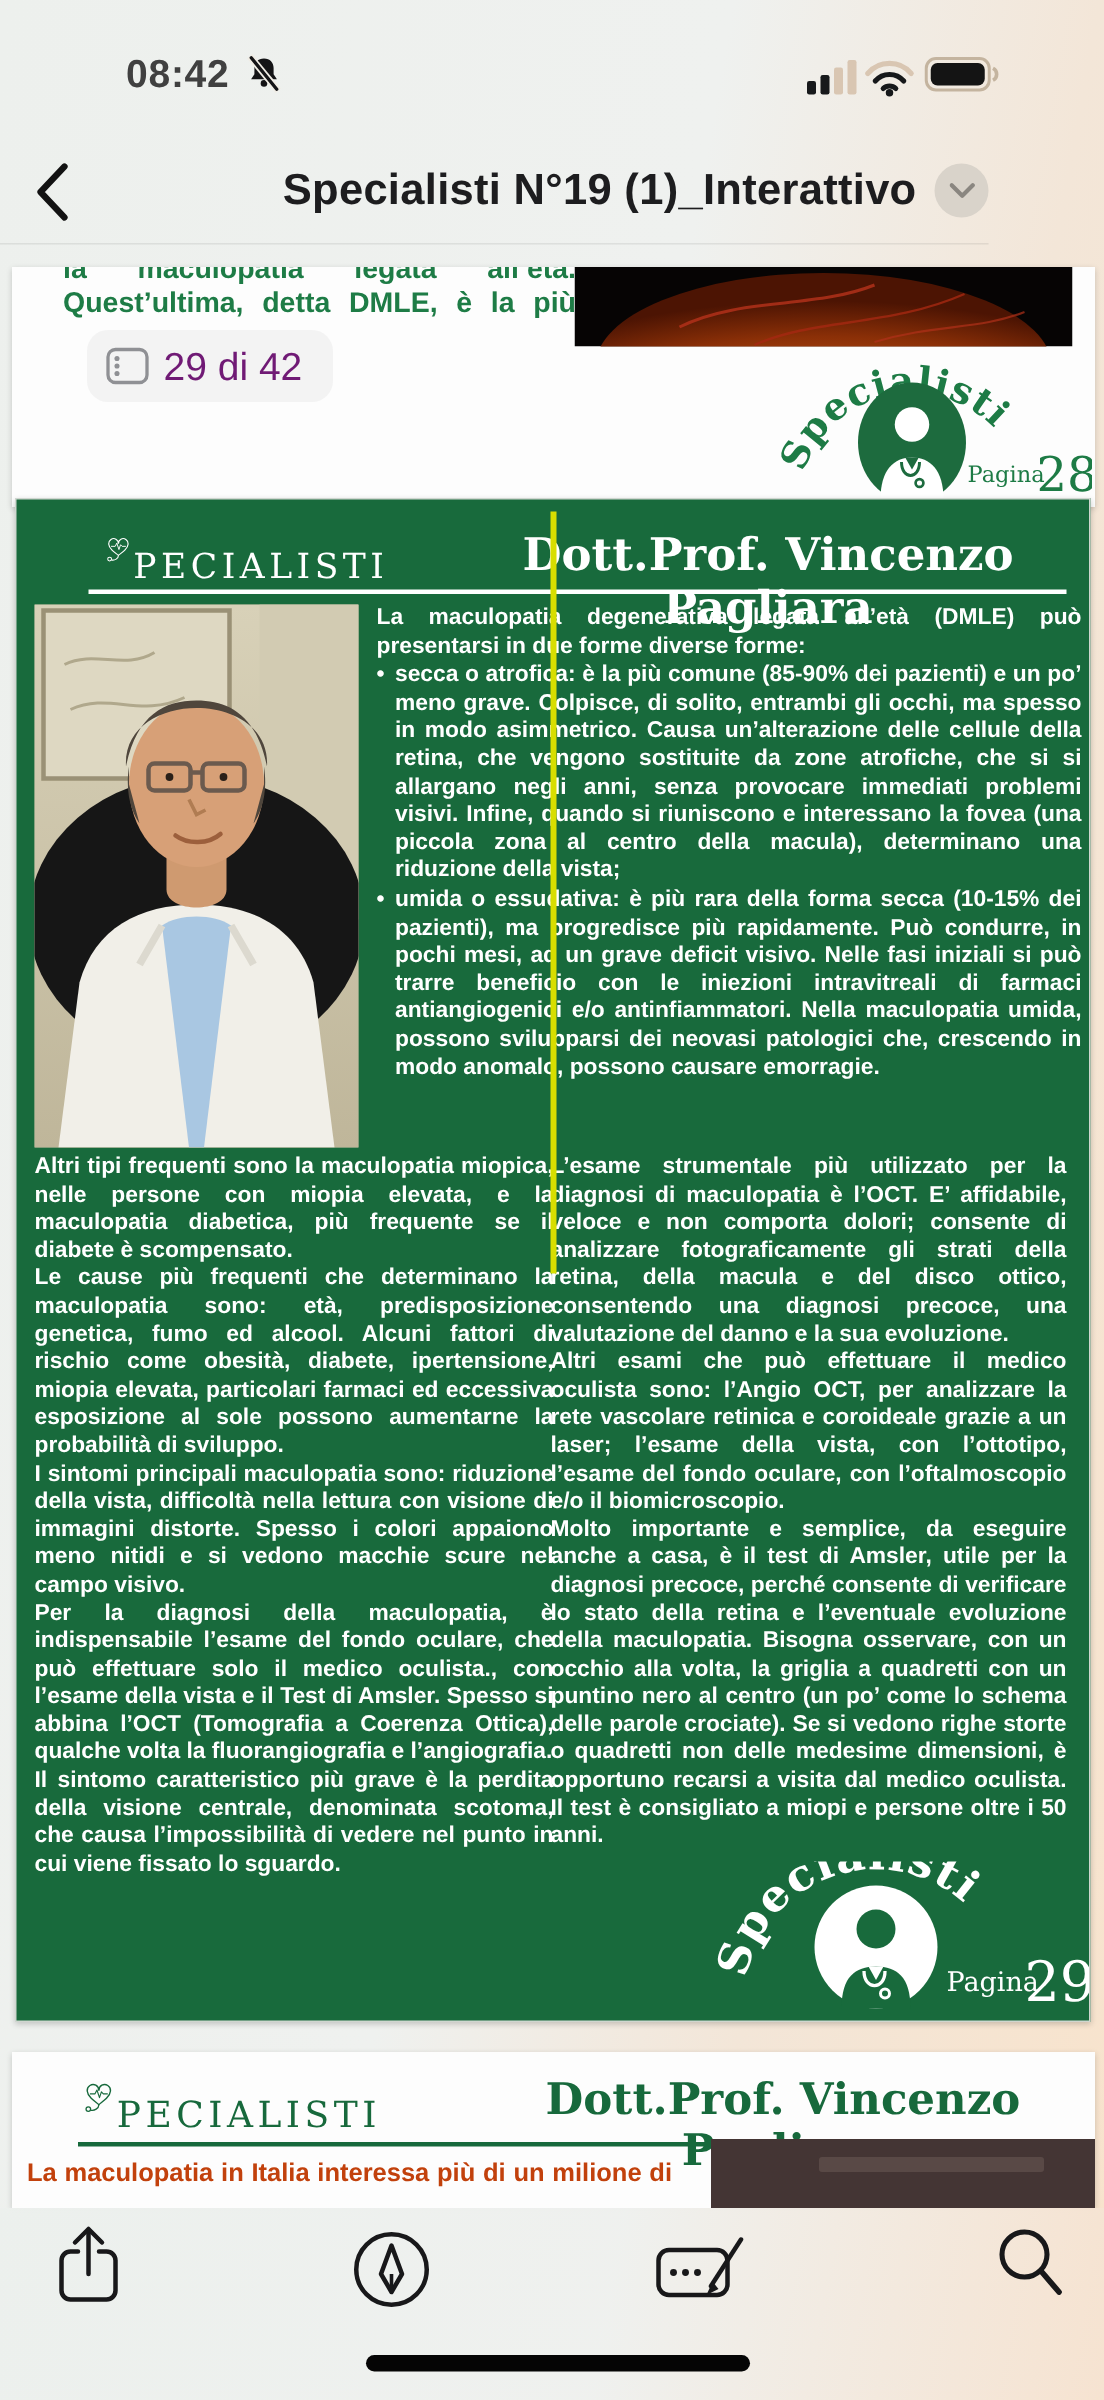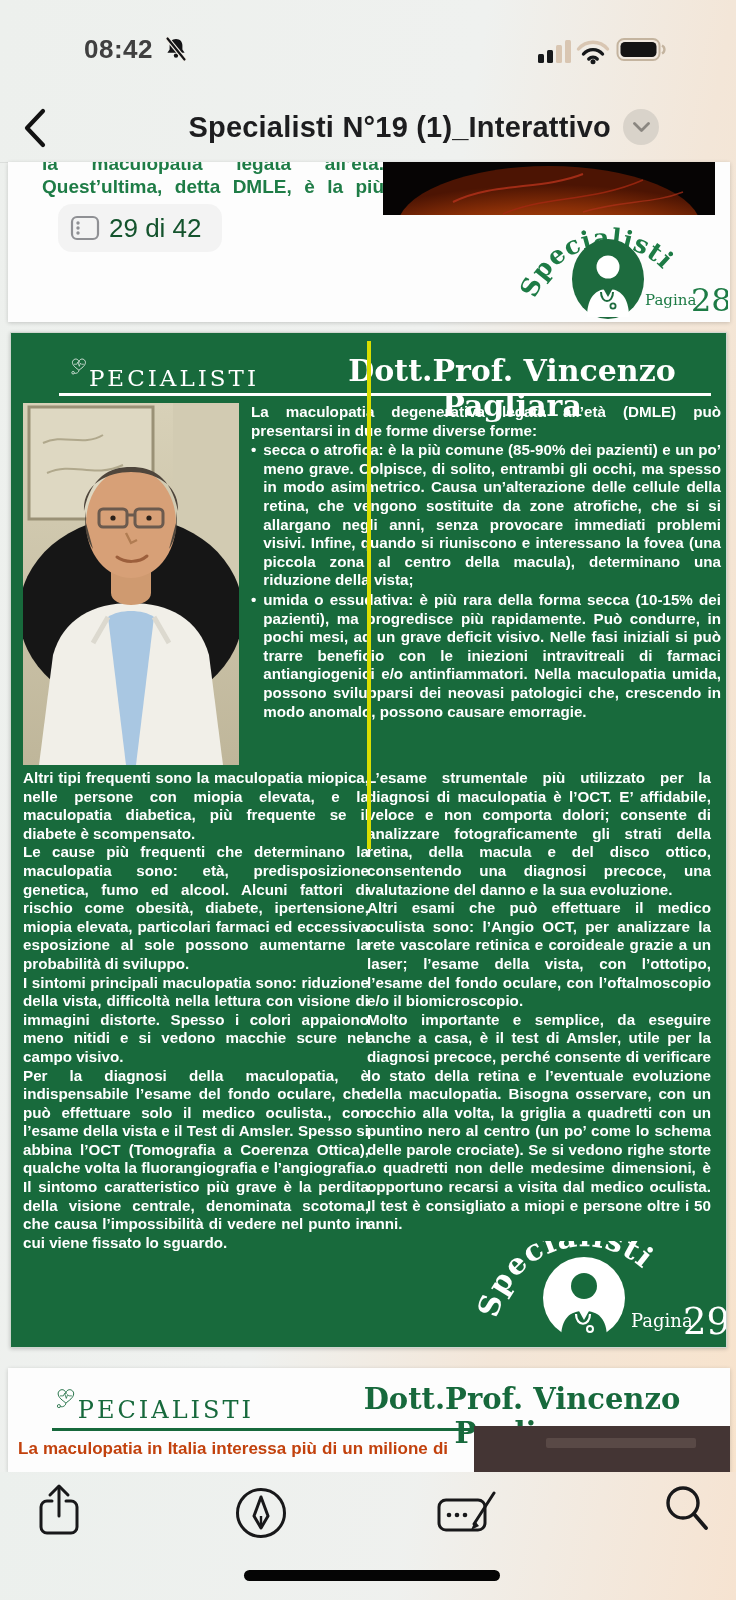--- a/index.html
+++ b/index.html
@@ -23,21 +23,21 @@
   .expandbtn{width:36px;height:36px;border-radius:50%;background:#d9d3ca;display:flex;align-items:center;justify-content:center;}
 
   
   .page{background:#fdfdfd;box-shadow:0 1px 4px rgba(0,0,0,0.18);overflow:hidden;}
 
   
   .page28{top:162px;left:8px;width:722px;height:160px;}
   .p28text{left:34px;top:-10px;width:342px;color:#1e7c46;font-size:19px;font-weight:700;line-height:23px;}
   .jl{text-align:justify;text-align-last:justify;}
   .pill{left:50px;top:42px;width:164px;height:48px;background:rgba(242,242,242,0.95);border-radius:14px;display:flex;align-items:center;gap:9px;padding-left:12px;box-sizing:border-box;}
-  .pill span{font-size:26px;color:#14532d;}
+  .pill span{font-size:26px;color:#701a75;}
   .retina{left:375px;top:0;width:332px;height:53px;}
   .logo28{left:505px;top:55px;width:215px;height:102px;}
 
   
   .page29{top:332px;left:10px;width:715px;height:1014px;background:#186a3c;border:1px solid #cfd6cf;box-shadow:0 1px 4px rgba(0,0,0,0.2);overflow:hidden;}
   .brand{display:flex;align-items:flex-end;}
   .brand29{left:58px;top:12px;width:190px;height:46px;}
   .brandtext{font-family:"DejaVu Serif","Liberation Serif",serif;letter-spacing:3px;}
   .brandtext.w{color:#ffffff;font-size:23px;}
   .brandtext.g{color:#17693c;font-size:24px;}
@@ -120,21 +120,21 @@
     </svg>
   </div>
   <div class="navtitle">Specialisti N°19 (1)_Interattivo</div>
   <div class="expandbtn">
     <svg width="17" height="11" viewBox="0 0 17 11">
       <polyline points="1.5 1.5 8.5 8.5 15.5 1.5" fill="none" stroke="#8a8680" stroke-width="2.8" stroke-linecap="round" stroke-linejoin="round"></polyline>
     </svg>
   </div>
 </div>
 
-<div class="abs page page28" style="position:absolute;">
+<div class="abs page page28" style="position:absolute;margin-top:16px;">
   <div class="abs p28text">
     <div class="jl">la maculopatia legata all’età.</div>
     <div class="jl">Quest’ultima, detta DMLE, è la più</div>
   </div>
   <div class="abs retina">
     <svg width="332" height="53" viewBox="0 0 332 53">
       <defs>
         <radialGradient id="fundus" cx="50%" cy="110%" r="95%">
           <stop offset="0%" stop-color="#e8832a"></stop>
             <stop offset="45%" stop-color="#cf5d12"></stop>

